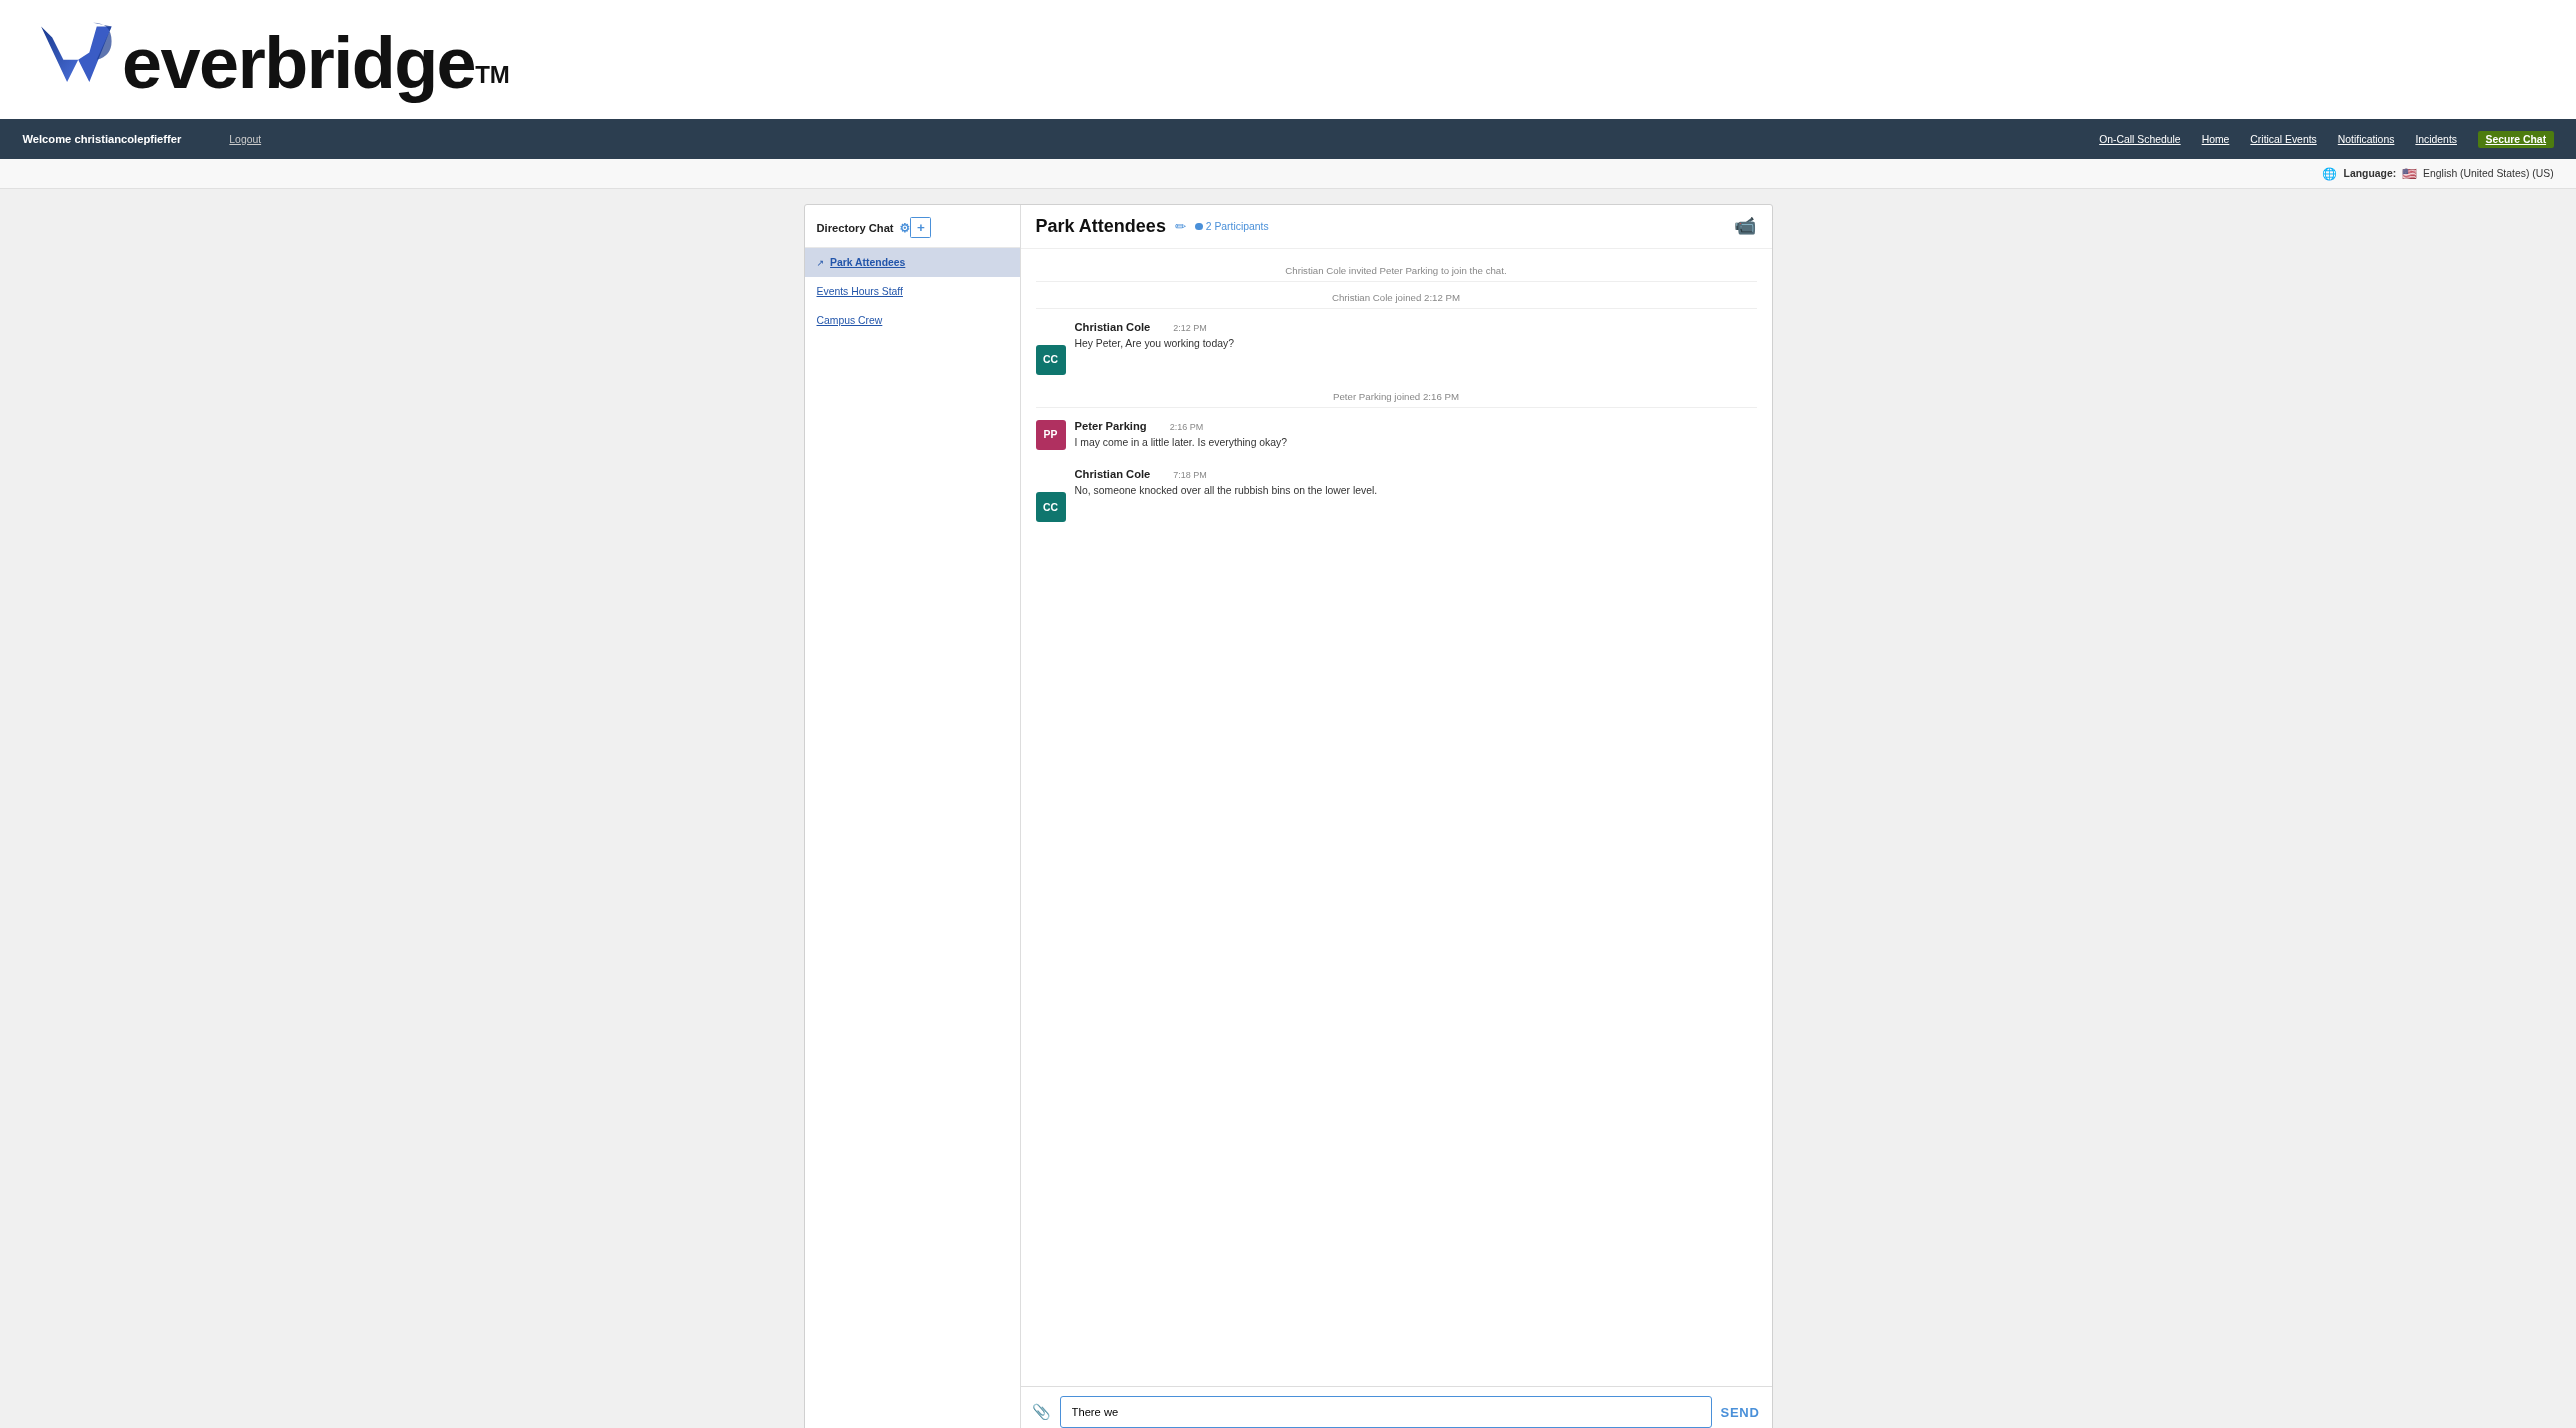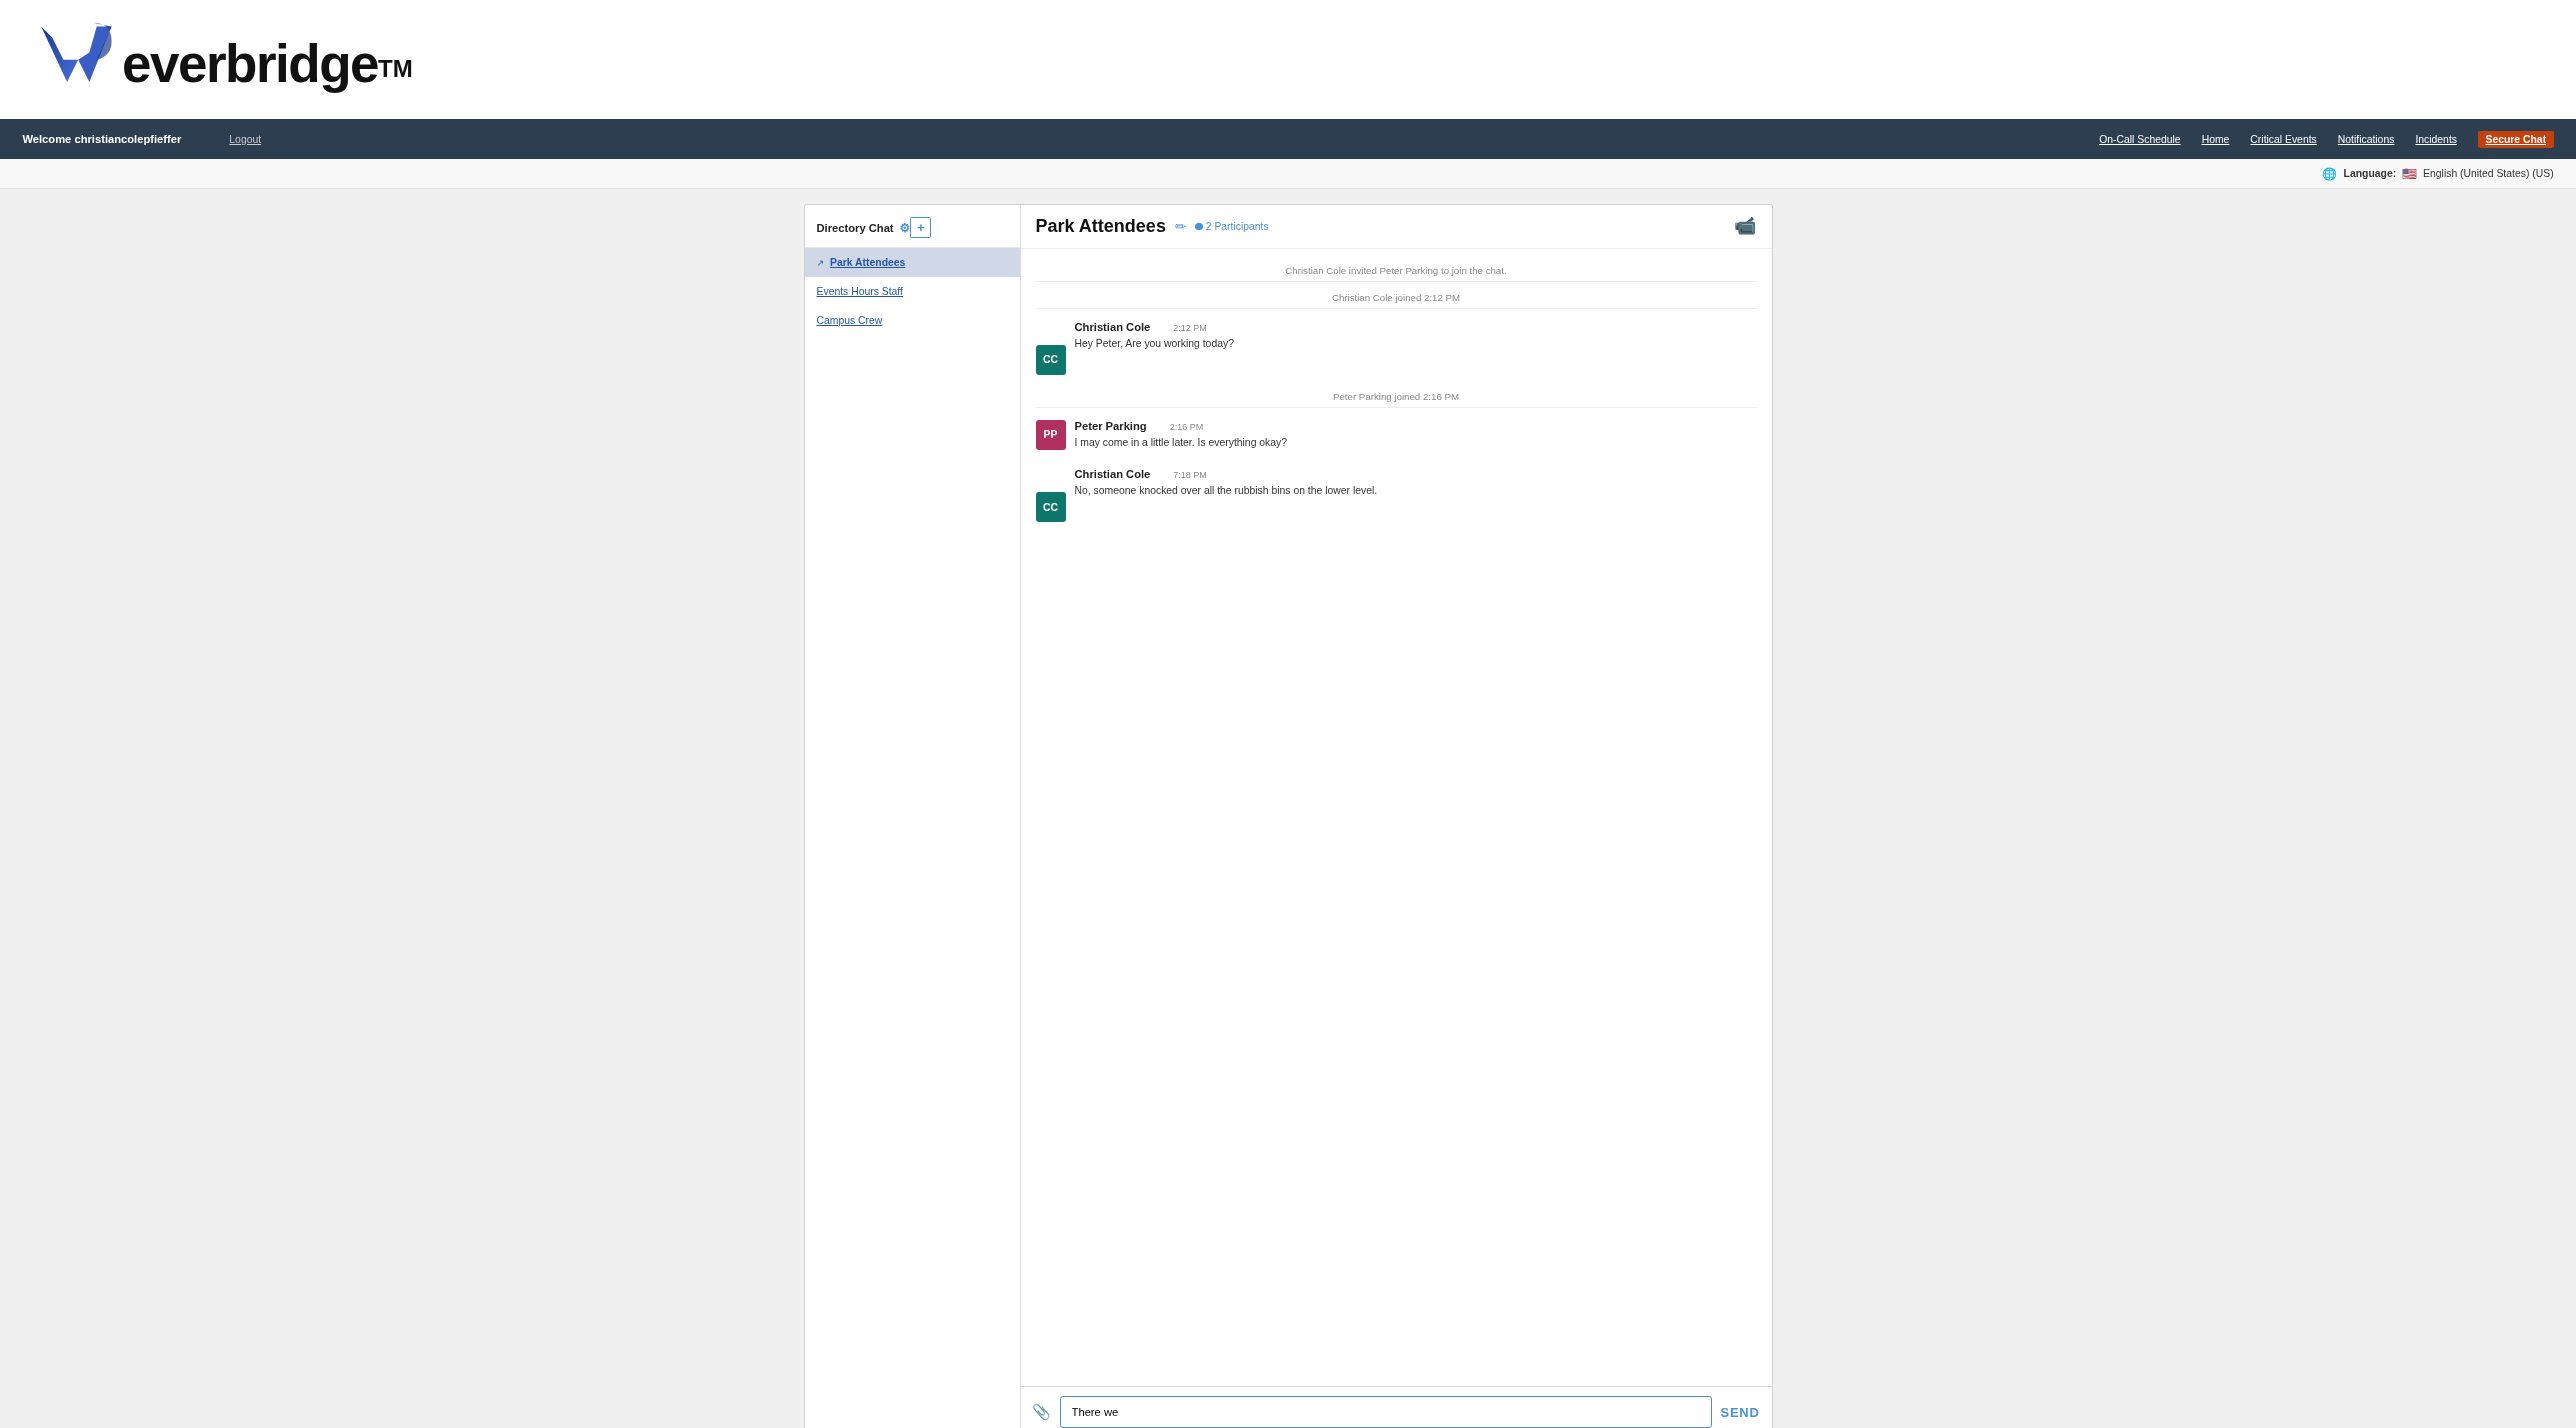--- a/index.html
+++ b/index.html
@@ -7,21 +7,21 @@
 
     
     .logo-area {
       background: #fff;
       padding: 15px 30px 7.5px 30px;
       display: flex;
       align-items: center;
       height: 119px;
     }
     .logo-text {
-      font-size: 53px;
+      font-size: 72px;
       font-weight: 900;
       color: #111;
       letter-spacing: -1.5px;
       line-height: 1;
     }
     .logo-tm {
       font-size: 24px;
       font-weight: 700;
       vertical-align: super;
       color: #111;
@@ -60,21 +60,21 @@
       gap: 21px;
     }
     .nav-link {
       color: #fff;
       text-decoration: underline;
       font-size: 10.4px;
       cursor: pointer;
     }
     .nav-link.active {
       font-weight: 700;
-      background: #c2410c;
+      background: #4d7c0f;
       padding: 3px 7.5px;
       border-radius: 2.2px;
       text-decoration: underline;
     }
 
     
     .lang-bar {
       background: #f8f8f8;
       display: flex;
       justify-content: flex-end;

